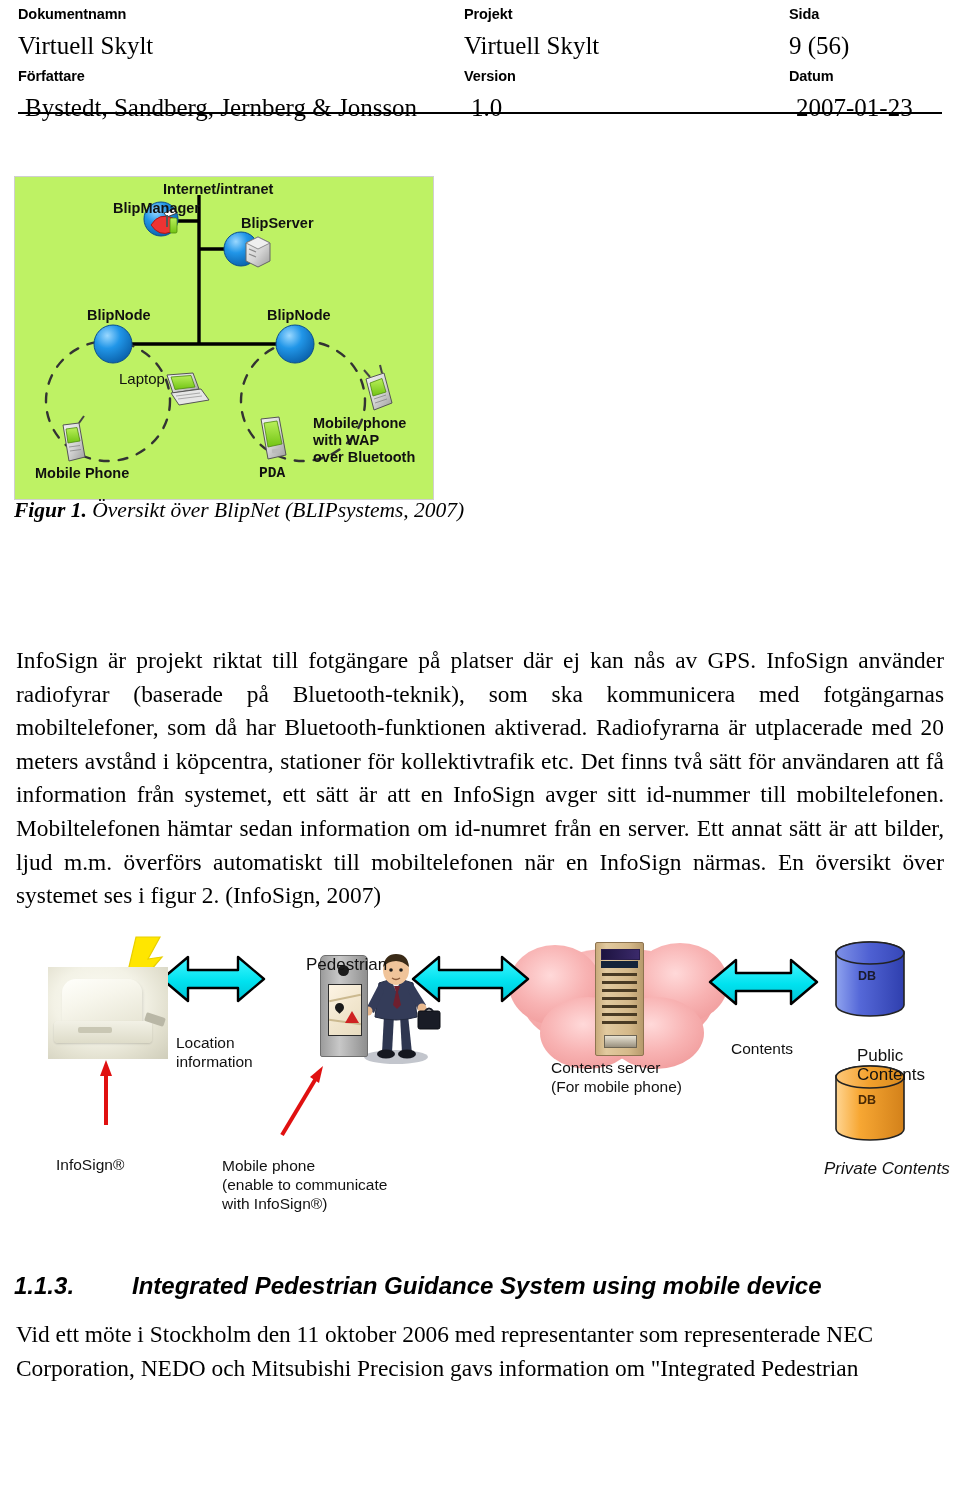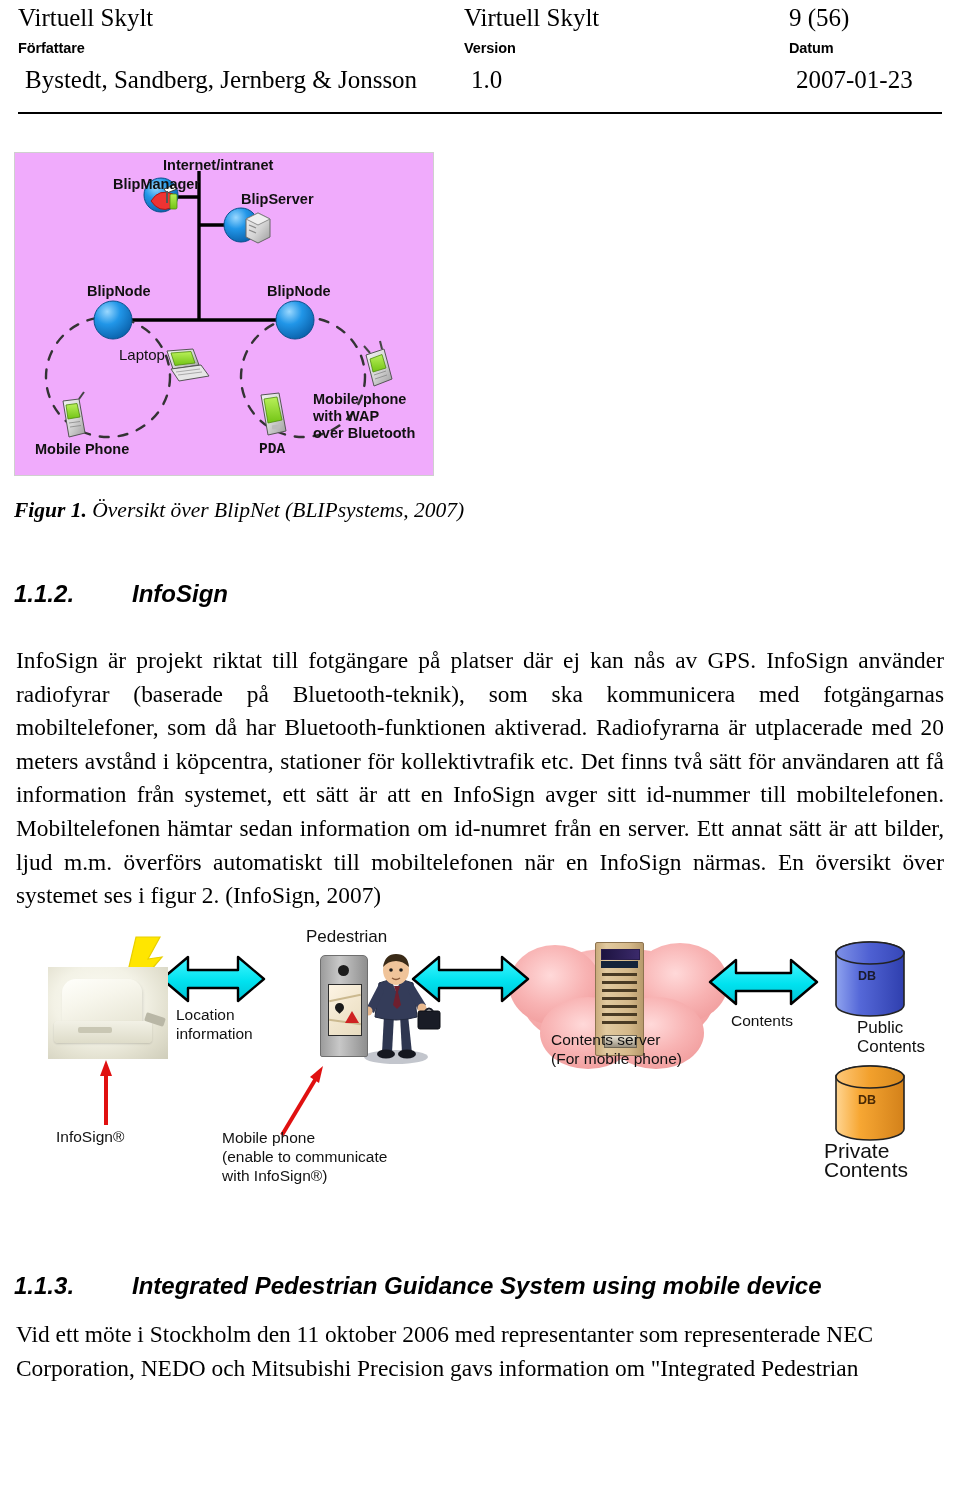--- a/index.html
+++ b/index.html
@@ -55,25 +55,25 @@
     top: 112px;
     width: 924px;
     height: 0;
     border-top: 2.5px solid #000;
   }
 
   
   .fig1-box {
     position: absolute;
     left: 14px;
-    top: 152px;
+    top: 176px;
     width: 418px;
     height: 322px;
     border: 1px solid #cfcfcf;
-    background: #f0abfc;
+    background: #bef264;
     overflow: hidden;
   }
   .fig1-svg { position: absolute; left: 0; top: 0; }
 
   
   .fig-caption {
     position: absolute;
     font-family: "Liberation Serif", serif;
     font-size: 21.5px;
     font-style: italic;
@@ -152,20 +152,21 @@
     border-radius: 2px;
   }
 
   .fig2-label {
     position: absolute;
     font-family: "Liberation Sans", sans-serif;
     font-size: 15.5px;
     color: #111;
     line-height: 19px;
     white-space: pre-line;
+    margin-top: 28px;
   }
 
   
   .server-tower {
     position: absolute;
     left: 585px; top: 17px;
     width: 47px; height: 112px;
     background: linear-gradient(90deg,#c9ab7c 0%, #e2ca9f 22%, #d5b98a 70%, #b79a6c 100%);
     border: 1px solid #8d7450;
     border-radius: 2px;
@@ -233,20 +234,25 @@
     position:absolute;left:0;top:36px;width:32px;height:2px;background:#cbb98f;transform:rotate(8deg);
   }
 </style>
 </head>
 <body>
 
 <div class="page">
 
   <div class="doc-header">
 
+    <div class="hdr-row">
+      <span class="hdr-label col1">Dokumentnamn</span>
+      <span class="hdr-label col2">Projekt</span>
+      <span class="hdr-label col3">Sida</span>
+    </div>
 
     <div class="hdr-row" style="height:34px;">
       <span class="hdr-value col1">Virtuell Skylt</span>
       <span class="hdr-value col2">Virtuell Skylt</span>
       <span class="hdr-value col3">9 (56)</span>
     </div>
 
     <div class="hdr-row">
       <span class="hdr-label col1">Författare</span>
       <span class="hdr-label col2">Version</span>
@@ -372,23 +378,20 @@
 
     <div style="position:absolute;left:298px;top:238px;font-family:'Liberation Sans',sans-serif;font-size:14.5px;font-weight:600;color:#111;line-height:17px;white-space:pre-line;">Mobile phone
 with WAP
 over Bluetooth</div>
   </div>
 
   <div class="fig-caption" style="left:14px; top:498px;">
     <b>Figur 1.</b><span> Översikt över BlipNet (BLIPsystems, 2007)</span>
   </div>
 
-  <div class="section-heading" style="left:14px; top:580px;">
-    <span class="num">1.1.2.</span><span>InfoSign</span>
-  </div>
 
   <div class="body-para" style="left:16px; top:644px; width:928px;">InfoSign är projekt riktat till fotgängare på platser där ej kan nås av GPS. InfoSign använder radiofyrar (baserade på Bluetooth-teknik), som ska kommunicera med fotgängarnas mobiltelefoner, som då har Bluetooth-funktionen aktiverad. Radiofyrarna är utplacerade med 20 meters avstånd i köpcentra, stationer för kollektivtrafik etc. Det finns två sätt för användaren att få information från systemet, ett sätt är att en InfoSign avger sitt id-nummer till mobiltelefonen. Mobiltelefonen hämtar sedan information om id-numret från en server. Ett annat sätt är att bilder, ljud m.m. överförs automatiskt till mobiltelefonen när en InfoSign närmas. En översikt över systemet ses i figur 2. (InfoSign, 2007)</div>
 
   <div class="fig2-box">
 
     <svg class="fig2-svg" width="945" height="265" viewBox="0 0 945 265">
       <defs>
         <linearGradient id="cyanArrow" x1="0" y1="0" x2="0" y2="1">
           <stop offset="0%" stop-color="#45f6ff"></stop>
           <stop offset="55%" stop-color="#00e2ef"></stop>
@@ -540,21 +543,21 @@
 (For mobile phone)</div>
 
     <div class="fig2-label" style="left:721px; top:86px;">Contents</div>
 
     <div class="db-label" style="left:848px; top:44px; font-size:12.5px; font-weight:bold; color:#1a1a2e;">DB</div>
 
     <div class="db-label" style="left:848px; top:168px; font-size:12.5px; font-weight:bold; color:#4a2a05;">DB</div>
 
     <div class="fig2-label" style="left:847px; top:93px; font-size:17px;">Public Contents</div>
 
-    <div class="fig2-label" style="left:814px; top:216px; font-size:21px;">Private Contents</div>
+    <div class="fig2-label" style="left:814px; top:206px; font-size:17px;font-style:italic;">Private Contents</div>
   </div>
 
 
   <div class="section-heading" style="left:14px; top:1272px;">
     <span class="num">1.1.3.</span><span>Integrated Pedestrian Guidance System using mobile device</span>
   </div>
 
   <div class="body-para" style="left:16px; top:1318px; width:928px; text-align:left;">Vid ett möte i Stockholm den 11 oktober 2006 med representanter som representerade NEC Corporation, NEDO och Mitsubishi Precision gavs information om "Integrated Pedestrian</div>
 
 </div>

